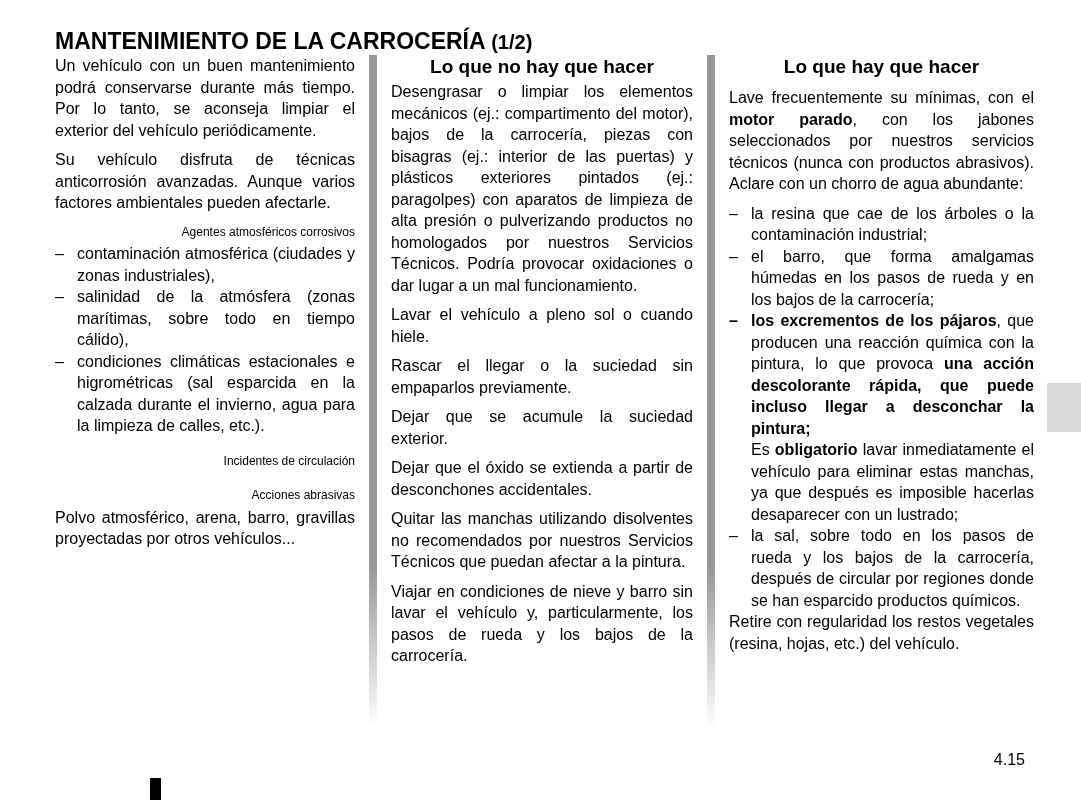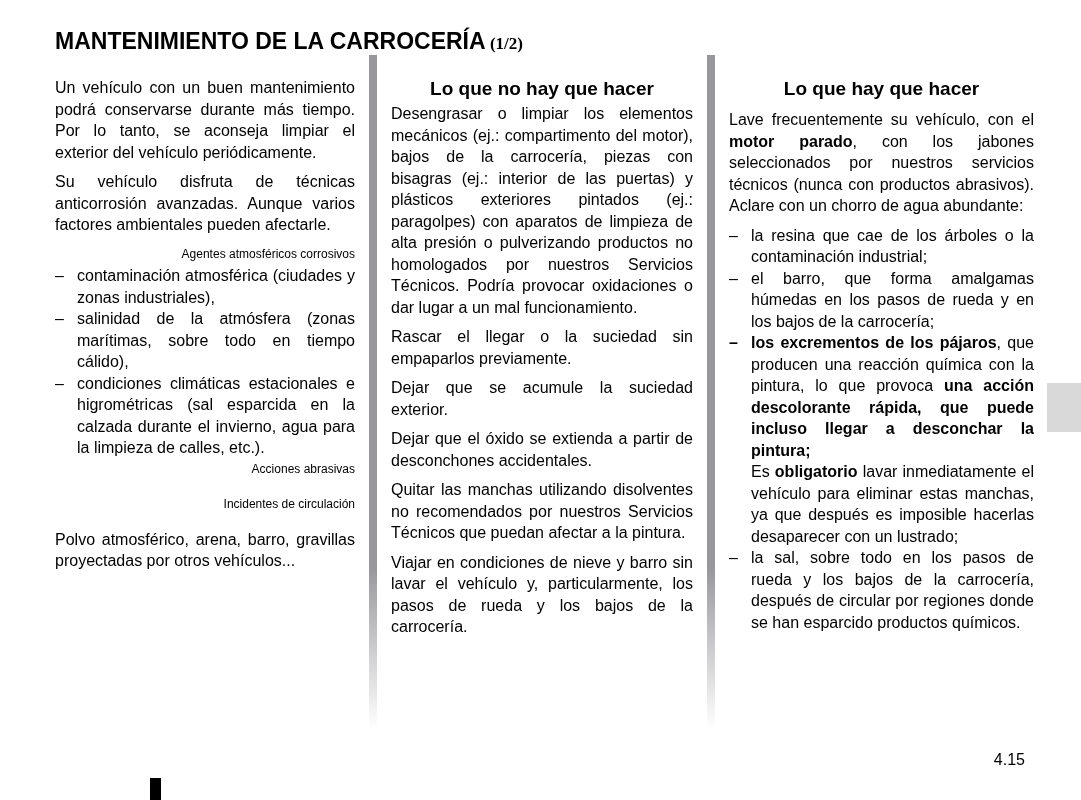--- a/index.html
+++ b/index.html
@@ -15,42 +15,41 @@
   .page { position: absolute; inset: 0; }
 
   .title {
     position: absolute;
     left: 55px; top: 12px;
     font-weight: bold;
     font-size: 23px;
     line-height: 28px;
     white-space: nowrap;
   }
-  .title .suffix { font-size: 17px; font-family: Liberation Serif, serif; }
+  .title .suffix { font-size: 20px; }
 
   .columns {
     position: absolute;
     left: 55px; top: 55px;
     display: grid;
     grid-template-columns: 300px 8px 302px 8px 305px;
     column-gap: 14px;
     align-items: start;
   }
 
   .vdivider {
     width: 8px; height: 674px;
     background: linear-gradient(to bottom,
       #98989c 0%, #98989c 76%, rgba(152,152,156,0) 100%);
   }
 
   .col {
     font-size: 16px;
     line-height: 21.5px;
     text-align: justify;
-    margin-top: 22px;
   }
   .col p { margin: 0 0 8px 0; }
   .col p:last-child { margin-bottom: 0; }
 
   .colhead {
     font-size: 19px;
     font-weight: bold;
     line-height: 23px;
     text-align: center;
     margin: 0 0 3px 0;
@@ -116,44 +115,45 @@
         <div class="bullet">
           <span class="dash">–</span>
           <span class="btext">salinidad de la atmósfera (zonas marítimas, sobre todo en tiempo cálido),</span>
         </div>
         <div class="bullet">
           <span class="dash">–</span>
           <span class="btext">condiciones climáticas estacionales e higrométricas (sal esparcida en la calzada durante el invierno, agua para la limpieza de calles, etc.).</span>
         </div>
       </div>
 
+      <h3 class="subhead gap-above gap-below">Incidentes de circulación</h3>
+
       <h3 class="subhead" style="margin-top:0;">Acciones abrasivas</h3>
-
-      <h3 class="subhead gap-above gap-below">Incidentes de circulación</h3>
       <p>Polvo atmosférico, arena, barro, gravillas proyectadas por otros vehículos...</p>
     </div>
 
     <div class="vdivider"></div>
 
     <div class="col col-middle">
       <h2 class="colhead">Lo que no hay que hacer</h2>
       <p>Desengrasar o limpiar los elementos mecánicos (ej.: compartimento del motor), bajos de la carrocería, piezas con bisagras (ej.: interior de las puertas) y plásticos exteriores pintados (ej.: paragolpes) con aparatos de limpieza de alta presión o pulverizando productos no homologados por nuestros Servicios Técnicos. Podría provocar oxidaciones o dar lugar a un mal funcionamiento.</p>
+      <p>Lavar el vehículo a pleno sol o cuando hiele.</p>
       <p>Rascar el llegar o la suciedad sin empaparlos previamente.</p>
       <p>Dejar que se acumule la suciedad exterior.</p>
       <p>Dejar que el óxido se extienda a partir de desconchones accidentales.</p>
       <p>Quitar las manchas utilizando disolventes no recomendados por nuestros Servicios Técnicos que puedan afectar a la pintura.</p>
       <p>Viajar en condiciones de nieve y barro sin lavar el vehículo y, particularmente, los pasos de rueda y los bajos de la carrocería.</p>
     </div>
 
     <div class="vdivider"></div>
 
     <div class="col col-right">
       <h2 class="colhead">Lo que hay que hacer</h2>
 
-      <p><span>Lave frecuentemente su vehículo, con el </span><b>motor parado</b><span>, con los jabones seleccionados por nuestros servicios técnicos (nunca con productos abrasivos). Aclare con un chorro de agua abundante:</span></p>
+      <p><span>Lave frecuentemente su mínimas, con el </span><b>motor parado</b><span>, con los jabones seleccionados por nuestros servicios técnicos (nunca con productos abrasivos). Aclare con un chorro de agua abundante:</span></p>
 
       <div>
         <div class="bullet">
           <span class="dash">–</span>
           <span class="btext">la resina que cae de los árboles o la contaminación industrial;</span>
         </div>
         <div class="bullet">
           <span class="dash">–</span>
           <span class="btext">el barro, que forma amalgamas húmedas en los pasos de rueda y en los bajos de la carrocería;</span>
         </div>
@@ -164,20 +164,21 @@
         <div class="bullet cont">
           <span class="dash"></span>
           <span class="btext"><span>Es </span><b>obligatorio</b><span> lavar inmediatamente el vehículo para eliminar estas manchas, ya que después es imposible hacerlas desaparecer con un lustrado;</span></span>
         </div>
         <div class="bullet">
           <span class="dash">–</span>
           <span class="btext">la sal, sobre todo en los pasos de rueda y los bajos de la carrocería, después de circular por regiones donde se han esparcido productos químicos.</span>
         </div>
       </div>
 
+      <p class="closing">Retire con regularidad los restos vegetales (resina, hojas, etc.) del vehículo.</p>
     </div>
 
   </div>
 
   <div class="page-number">4.15</div>
 
   <div class="side-tab"></div>
 
   <div class="footer-mark"></div>
 

